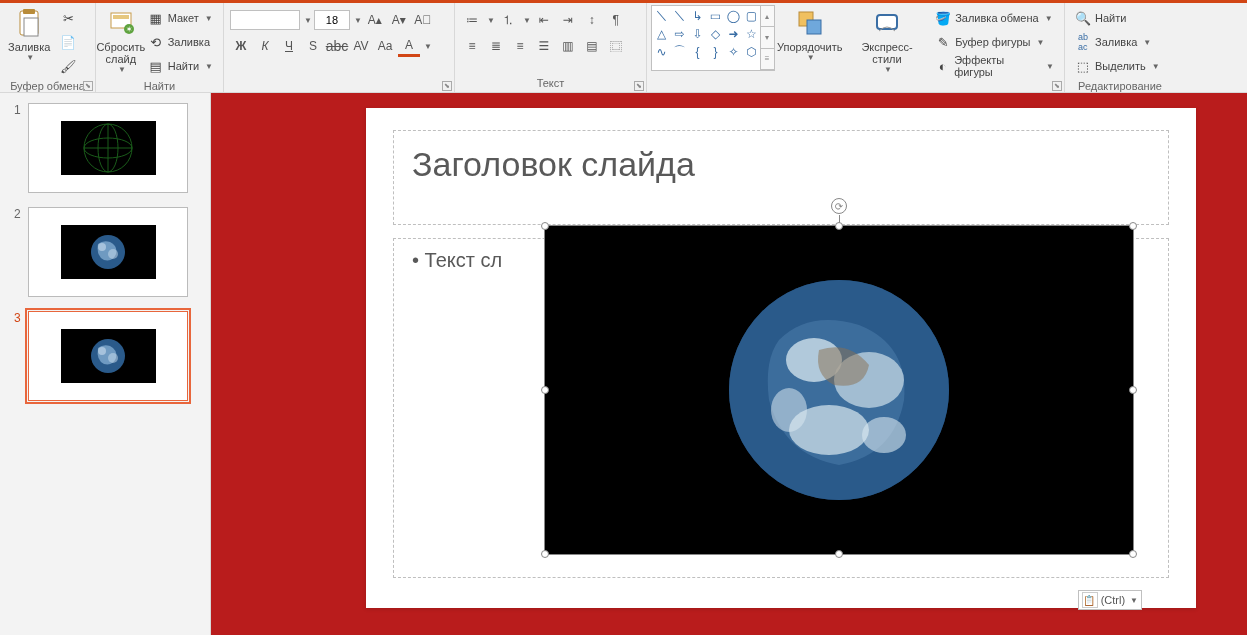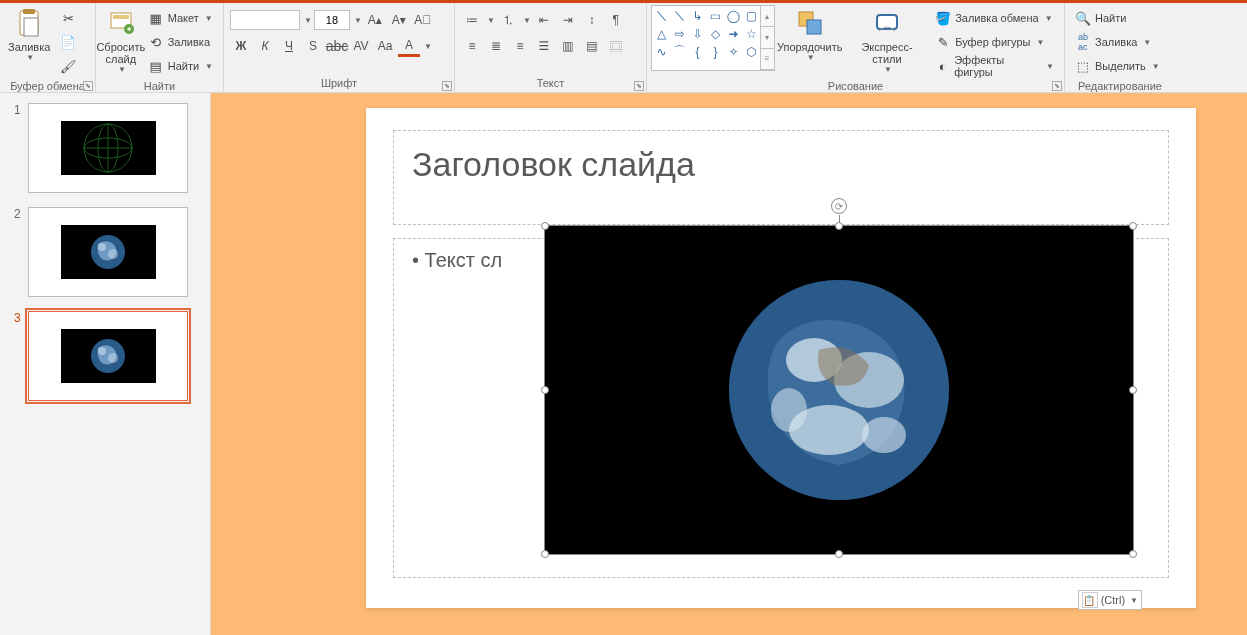--- a/index.html
+++ b/index.html
@@ -34,21 +34,21 @@
 
 
 .workspace { display: flex; height: 542px; }
 .thumbs { width: 211px; background: #f3f3f3; border-right: 1px solid #d8d8d8; padding: 10px 14px; overflow: auto; }
 .thumb-row { display: flex; margin-bottom: 14px; }
 .thumb-num { width: 14px; font-size: 12px; color: #666; }
 .thumb { width: 160px; height: 90px; background: #fff; border: 1px solid #bbb; display: flex; align-items: center; justify-content: center; position: relative; }
 .thumb.selected { outline: 2px solid #e8663c; outline-offset: 1px; border-color:#e8663c; }
 .thumb-img { width: 95px; height: 54px; background: #000; display: flex; align-items: center; justify-content: center; }
 
-.canvas-area { flex: 1; background: #fdba74; position: relative; overflow: hidden; }
+.canvas-area { flex: 1; background: #b91c1c; position: relative; overflow: hidden; }
 .slide { position: absolute; left: 155px; top: 15px; width: 830px; height: 500px; background: #fff; box-shadow: 0 1px 4px rgba(0,0,0,0.15); }
 
 .placeholder { position: absolute; border: 1px dashed #bfbfbf; }
 .title-ph { left: 27px; top: 22px; width: 776px; height: 95px; padding: 14px 18px; }
 .title-ph .t { font-size: 34px; font-weight: 300; color: #595959; }
 .body-ph { left: 27px; top: 130px; width: 776px; height: 340px; padding: 10px 18px; }
 .body-ph .t { font-size: 20px; color: #595959; }
 
 .picture { position: absolute; left: 333px; top: 132px; width: 590px; height: 330px; background: #000; border: 1px solid #888; display:flex;align-items:center;justify-content:center; }
 .handle { position: absolute; width: 8px; height: 8px; background: #fff; border: 1px solid #888; border-radius: 50%; }
@@ -147,21 +147,20 @@
         <div class="iconbtn" style="font-style:italic">К</div>
         <div class="iconbtn" style="text-decoration:underline">Ч</div>
         <div class="iconbtn">S</div>
         <div class="iconbtn" style="text-decoration:line-through;font-size:14px">abc</div>
         <div class="iconbtn">AV</div>
         <div class="iconbtn">Aa</div>
         <div class="iconbtn" style="border-bottom:3px solid #d24615">A</div>
         <span class="dd">▼</span>
       </div>
     </div>
-    <div class="group-label">Шрифт</div>
     <div class="dlg">⬊</div>
   </div>
 
   <div class="group" style="width:192px">
     <div class="group-body" style="flex-direction:column;gap:4px;padding:4px 2px">
       <div class="row">
         <div class="iconbtn">≔</div>
           <span class="dd">▼</span>
         <div class="iconbtn">⒈</div>
           <span class="dd">▼</span>
@@ -242,21 +241,20 @@
             <span class="lbl">Буфер фигуры</span>
             <span class="dd">▼</span>
           </div>
         <div class="smallbtn">
             <span class="ic">◐</span>
             <span class="lbl">Эффекты фигуры</span>
             <span class="dd">▼</span>
           </div>
       </div>
     </div>
-    <div class="group-label">Рисование</div>
     <div class="dlg">⬊</div>
   </div>
 
   <div class="group" style="width:110px;border-right:none">
     <div class="group-body">
       <div class="col">
         <div class="smallbtn">
             <span class="ic">🔍</span>
             <span class="lbl">Найти</span>
           </div>

